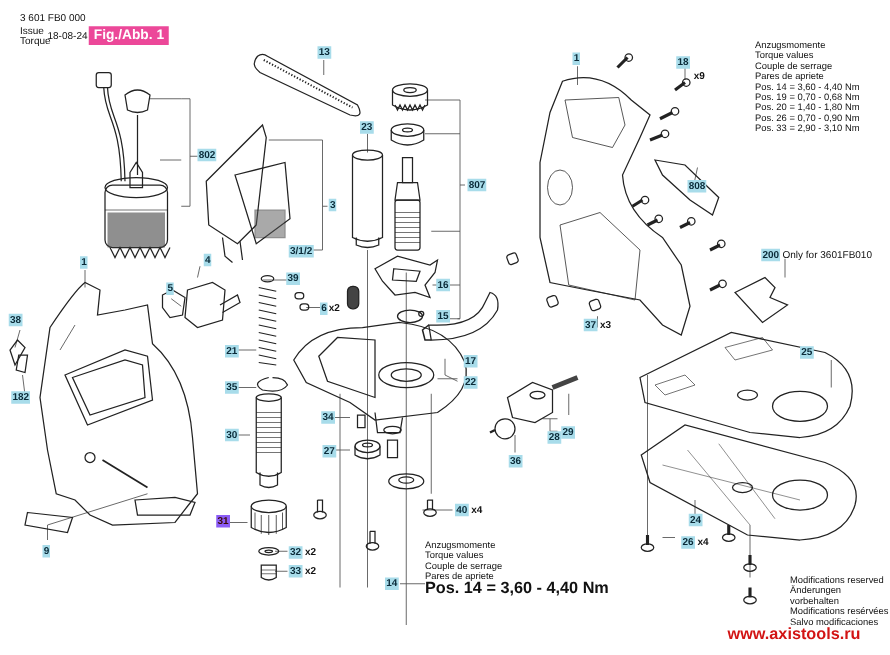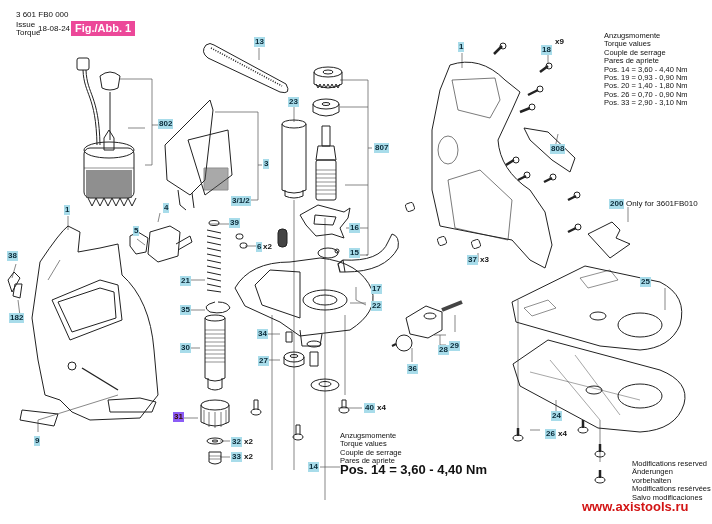--- a/index.html
+++ b/index.html
@@ -283,21 +283,21 @@
 <div class="abs hdr-small" style="left:16px; top:28px;">Torque</div>
 <div class="abs hdr-small" style="left:38px; top:24px;">18-08-24</div>
 <div class="abs fig" style="left:71px; top:21px;">Fig./Abb. 1</div>
 
 <div class="abs note" style="left:604px; top:32px;">
   <div>Anzugsmomente</div>
   <div>Torque values</div>
   <div>Couple de serrage</div>
   <div>Pares de apriete</div>
   <div>Pos. 14 = 3,60 - 4,40 Nm</div>
-  <div>Pos. 19 = 0,93 - 0,90 Nm</div>
+  <div>Pos. 19 = 0,70 - 0,68 Nm</div>
   <div>Pos. 20 = 1,40 - 1,80 Nm</div>
   <div>Pos. 26 = 0,70 - 0,90 Nm</div>
   <div>Pos. 33 = 2,90 - 3,10 Nm</div>
 </div>
 
 <div class="abs note" style="left:340px; top:432px;">
   <div>Anzugsmomente</div>
   <div>Torque values</div>
   <div>Couple de serrage</div>
   <div>Pares de apriete</div>
@@ -322,21 +322,21 @@
 <span class="callout" style="left:133px; top:226px;">5</span>
 <span class="callout" style="left:256px; top:242px;">6</span>
 <span class="qty" style="left:263px; top:242px;">x2</span>
 <span class="callout" style="left:34px; top:436px;">9</span>
 <span class="callout" style="left:254px; top:37px;">13</span>
 <span class="callout" style="left:308px; top:462px;">14</span>
 <span class="callout" style="left:349px; top:248px;">15</span>
 <span class="callout" style="left:349px; top:223px;">16</span>
 <span class="callout" style="left:371px; top:284px;">17</span>
 <span class="callout" style="left:541px; top:45px;">18</span>
-<span class="qty" style="left:555px; top:37px;">x9</span>
+<span class="qty" style="left:555px; top:56px;">x9</span>
 <span class="callout" style="left:364px; top:403px;">40</span>
 <span class="qty" style="left:377px; top:403px;">x4</span>
 <span class="callout" style="left:180px; top:276px;">21</span>
 <span class="callout" style="left:371px; top:301px;">22</span>
 <span class="callout" style="left:288px; top:97px;">23</span>
 <span class="callout" style="left:551px; top:411px;">24</span>
 <span class="callout" style="left:640px; top:277px;">25</span>
 <span class="callout" style="left:545px; top:429px;">26</span>
 <span class="qty" style="left:558px; top:429px;">x4</span>
 <span class="callout" style="left:258px; top:356px;">27</span>

